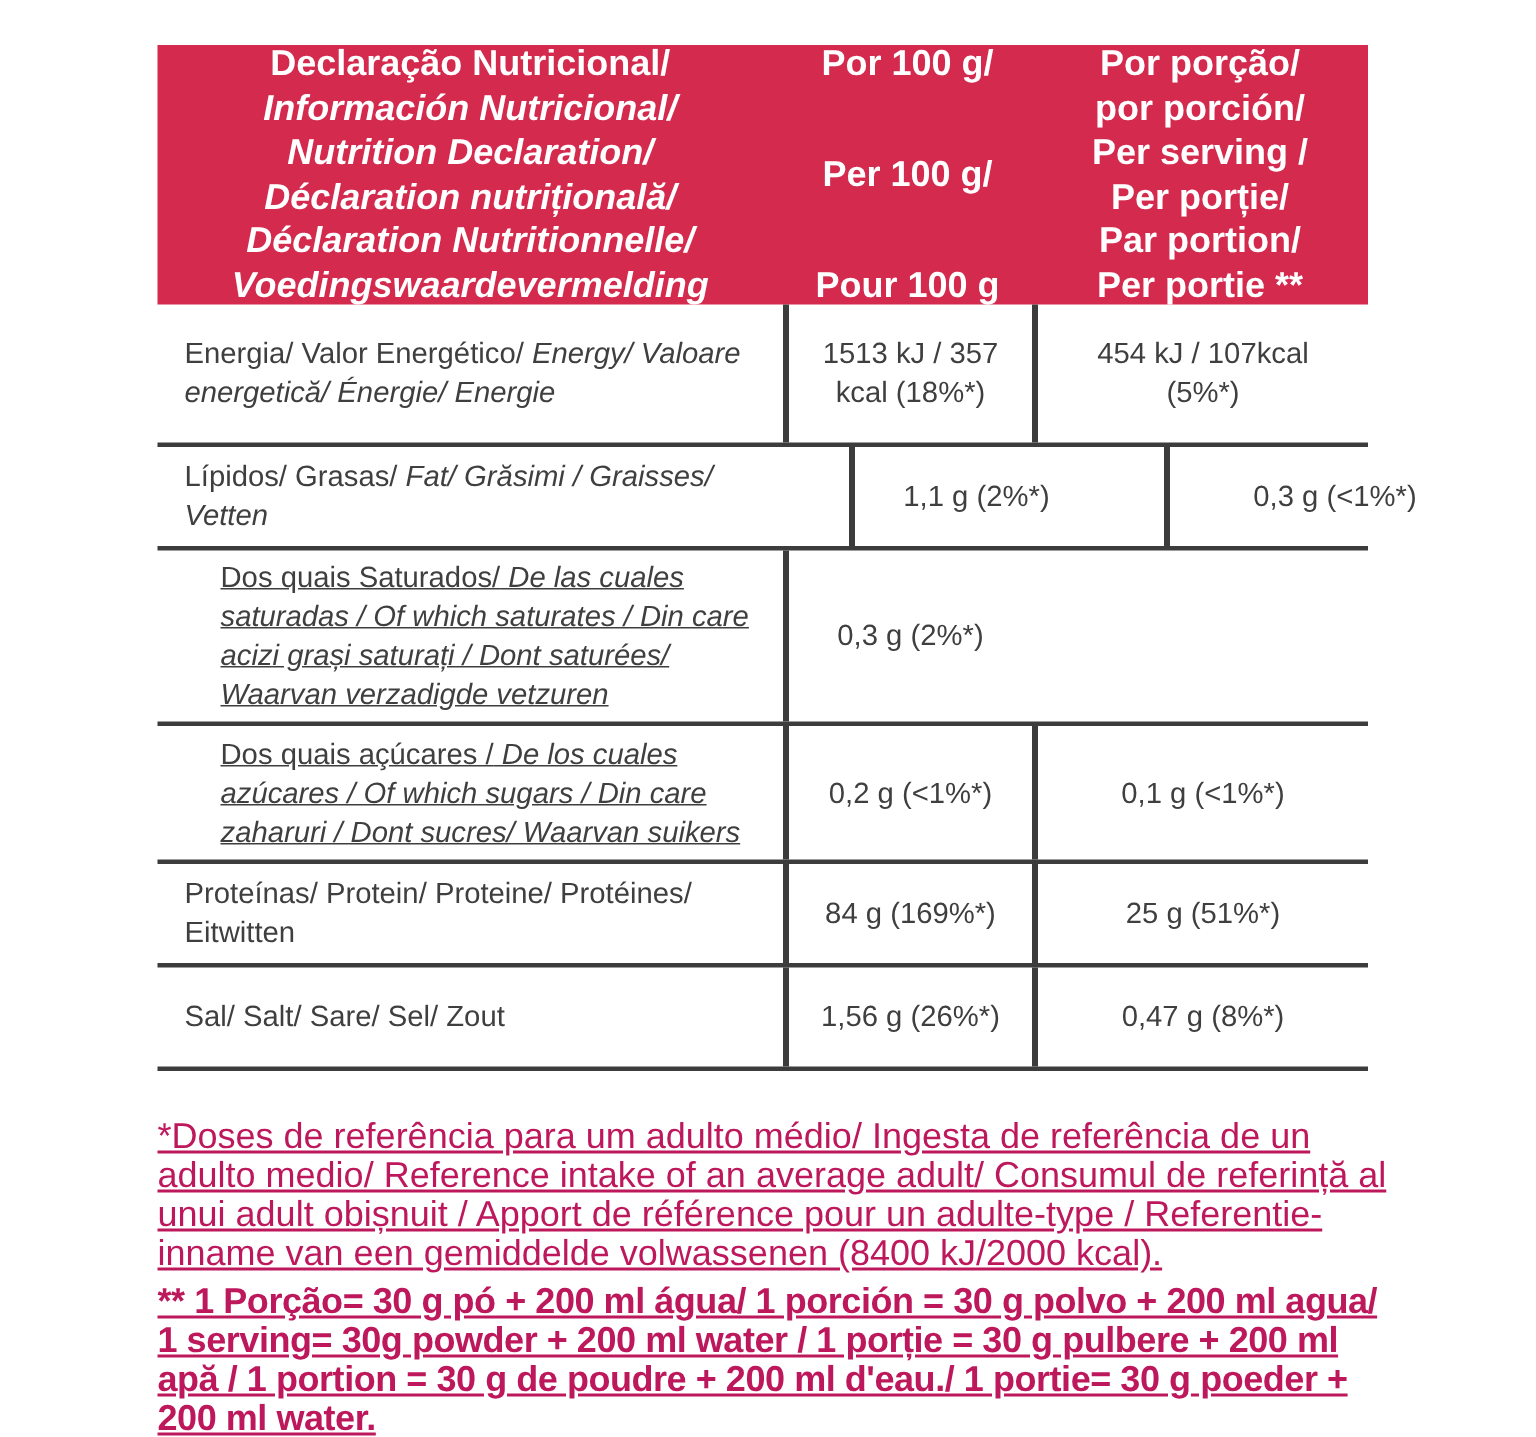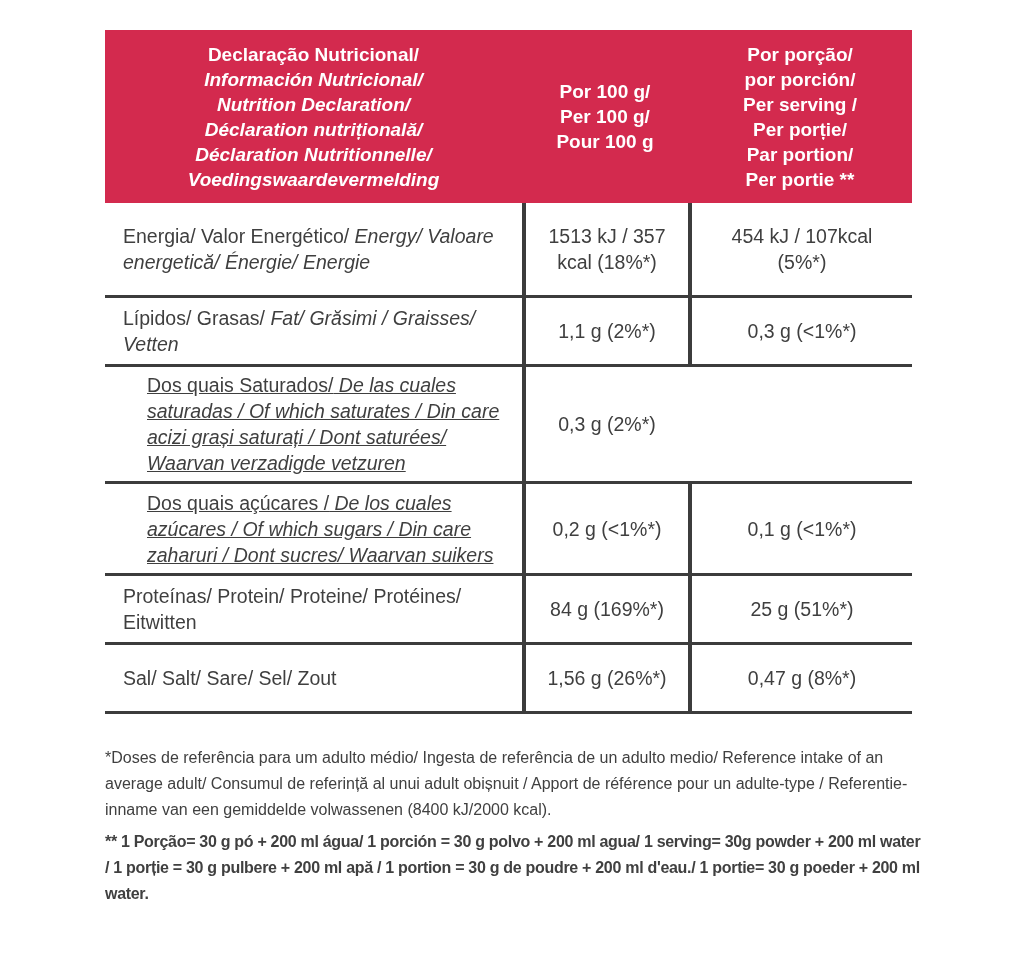--- a/index.html
+++ b/index.html
@@ -22,25 +22,25 @@
   .thead {
     display: grid;
     grid-template-columns: 417px 166px 224px;
     background: #d32a4e;
     color: #ffffff;
     height: 173px;
   }
   .hcell {
     display: flex;
     flex-direction: column;
-    justify-content: center;
+    justify-content: space-between;
     align-items: center;
     text-align: center;
     font-weight: bold;
-    font-size: 19px;
+    font-size: 24px;
     line-height: 25px;
   }
   .it { font-style: italic; }
 
   
   .trow {
     display: grid;
     grid-template-columns: 417px 166px 224px;
     border-bottom: 3px solid #3c3c3c;
   }
@@ -52,38 +52,39 @@
   }
   .label { padding-left: 18px; padding-right: 12px; display: block; align-content: center; }
   .indent .label { padding-left: 42px; text-decoration: underline; }
   .val {
     justify-content: center;
     text-align: center;
     border-left: 4px solid #3c3c3c;
     padding: 20px 14px;
   }
   .r0 { min-height: 80px; }
-  .r1 { min-height: 40px; }
+  .r1 { min-height: 40px; gap: 44px; }
   .r2 { min-height: 117px; }
   .r3 { min-height: 82px; }
   .r4 { min-height: 92px; }
   .r5 { min-height: 68px; }
   .r6 { min-height: 40px; }
 
   
   .footnotes {
     position: absolute;
     left: 105px;
     top: 745px;
     width: 820px;
   }
   .footnote {
-    font-size: 16px;
+    font-size: 24px;
     line-height: 26px;
-    color: #404040;
+    color: #be185d;
+    text-decoration: underline;
   }
   .footnote.bold {
     font-weight: bold;
     margin-top: 6px;
     letter-spacing: -0.3px;
   }
 </style>
 </head>
 <body>
 

